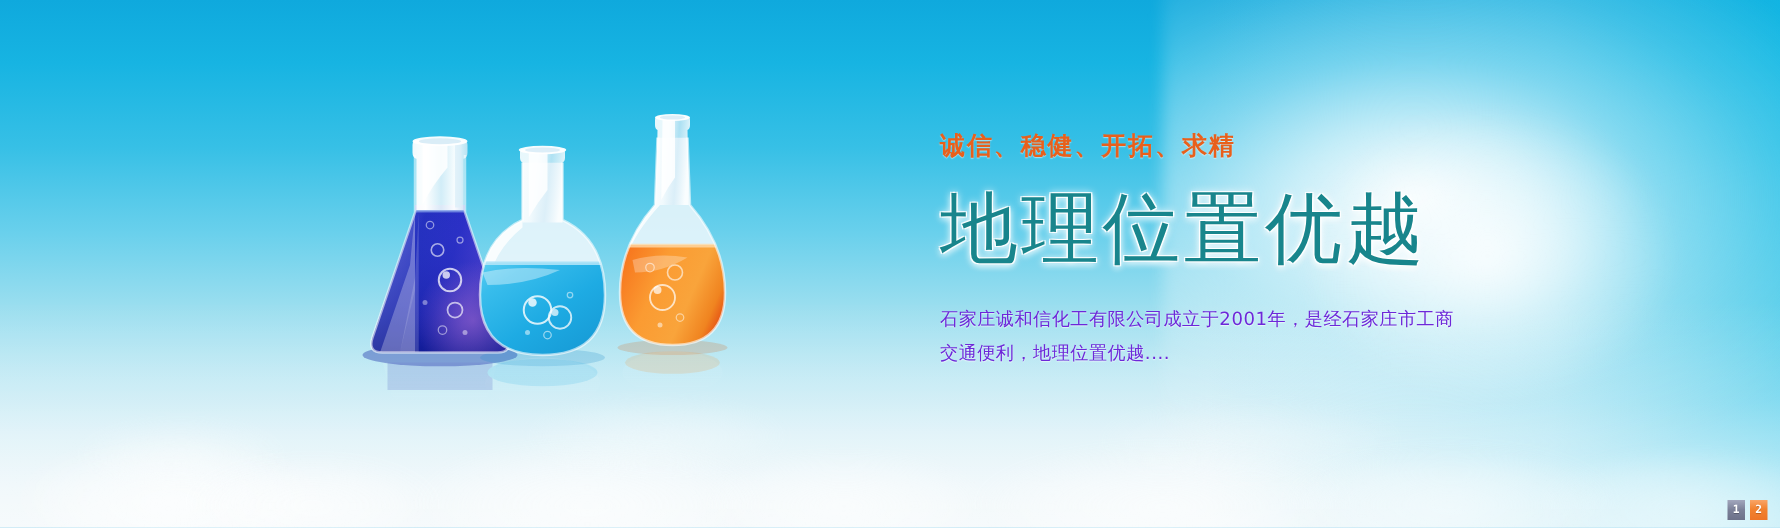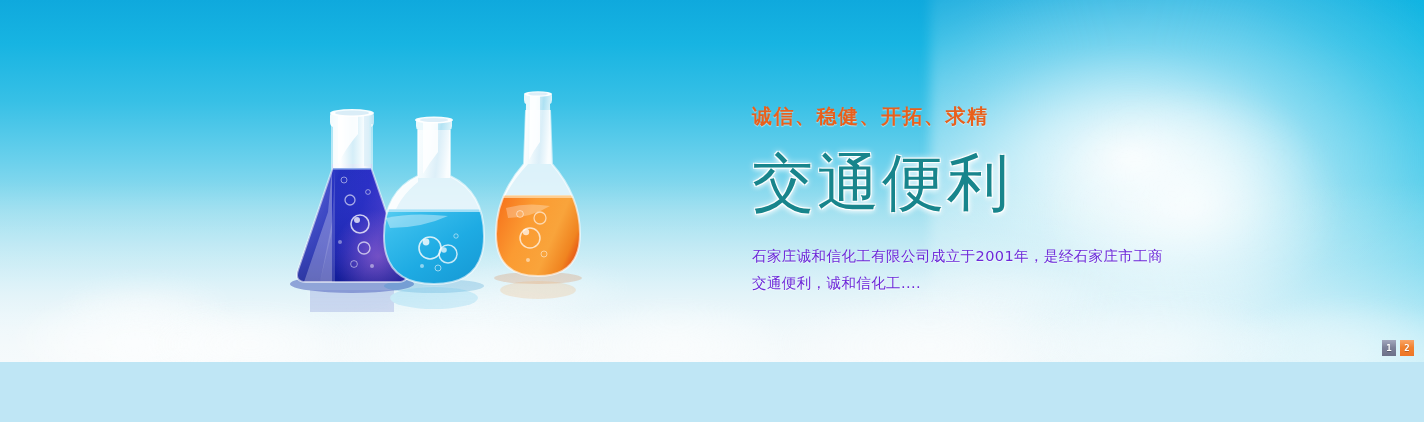--- a/index.html
+++ b/index.html
@@ -5,21 +5,21 @@
   * { margin:0; padding:0; box-sizing:border-box; }
   html, body {
     width:1424px; height:422px;
     font-family:"DejaVu Sans","Liberation Sans",sans-serif;
     overflow:hidden; background:#bfe6f5;
   }
 
   
   #banner {
     position:relative;
-    width:1424px; height:362px;
+    width:1424px; height:422px;
     overflow:hidden;
   }
 
   
   .sky-base {
     position:absolute; inset:0;
     background:linear-gradient(to bottom,
       #0fa9dd 0%,
       #17b4e2 12%,
       #37c0e6 28%,
@@ -360,25 +360,25 @@
         <ellipse cx="162" cy="246" rx="44" ry="11" fill="#2bb3e8"></ellipse>
         <ellipse cx="266" cy="238" rx="38" ry="9" fill="#f5902a"></ellipse>
       </g>
     </svg>
   </div>
 
   <div id="copy">
 
     <div class="slogan">诚信、稳健、开拓、求精</div>
 
-    <div class="title">交通便利</div>
+    <div class="title">地理位置优越</div>
 
     <div class="desc">
       <div class="desc-line">石家庄诚和信化工有限公司成立于2001年，是经石家庄市工商</div>
-      <div class="desc-line">交通便利，诚和信化工....</div>
+      <div class="desc-line">交通便利，地理位置优越....</div>
     </div>
   </div>
 
   <div id="pager">
     <button class="pager-btn inactive">1</button>
     <button class="pager-btn active">2</button>
   </div>
 
 </div>
 

